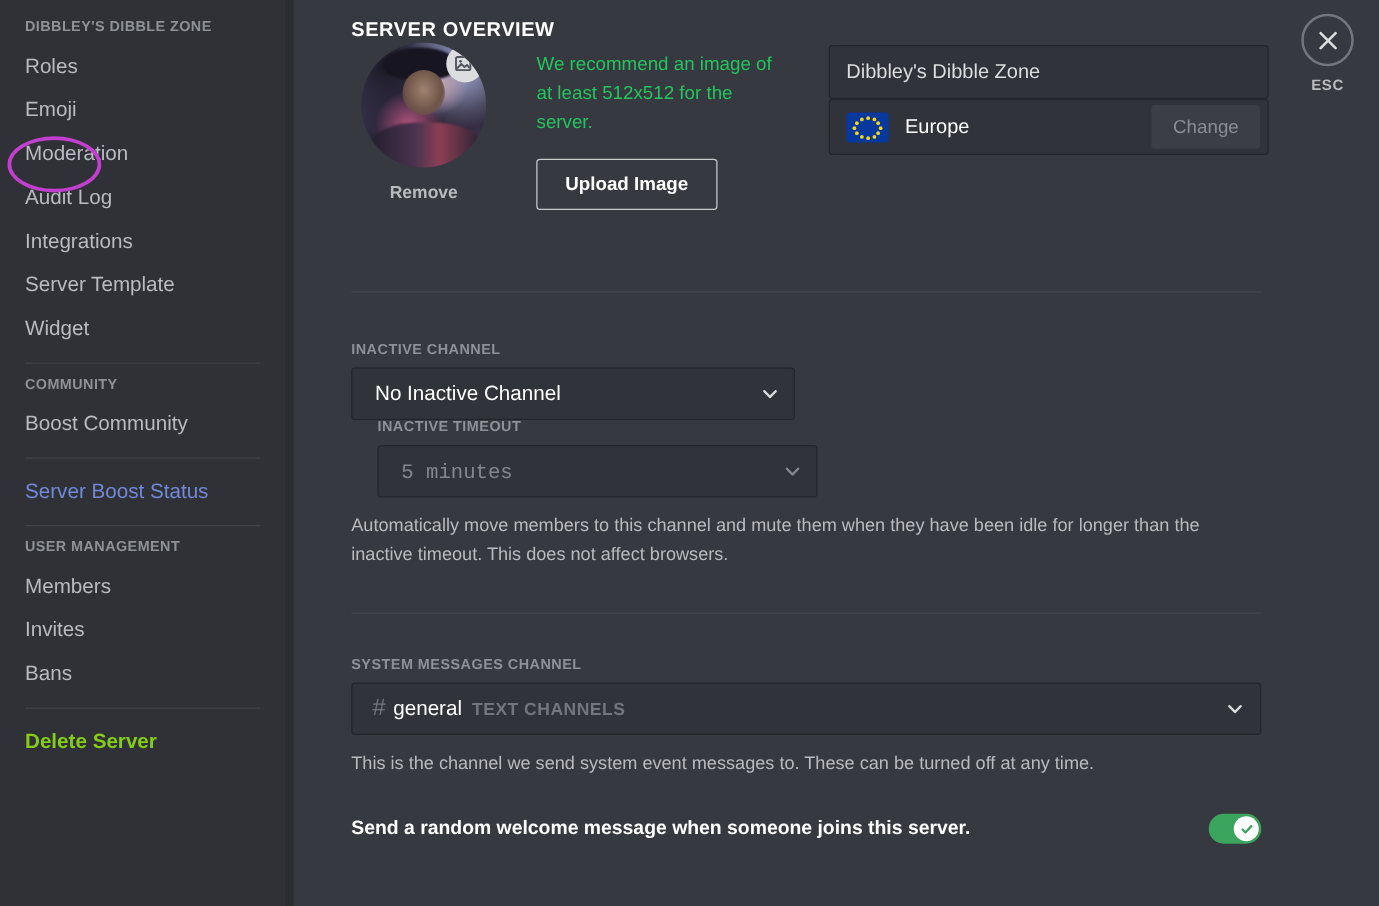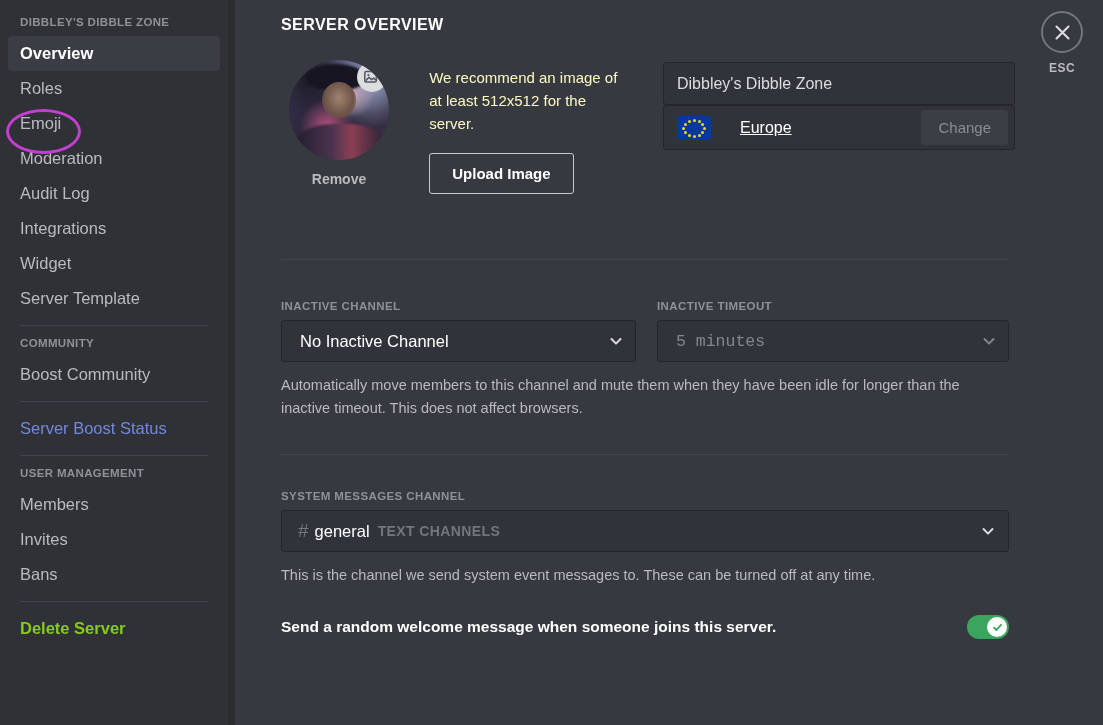--- a/index.html
+++ b/index.html
@@ -50,21 +50,20 @@
     flex: 1 1 auto; height: 725px;
     background: #36393f;
     position: relative;
     padding: 0 0 0 0;
   }
   .content { padding: 16px 0 0 46px; width: 780px; }
 
   .page-title {
     font-size: 16px; font-weight: bold; color: #ffffff;
     letter-spacing: .45px; text-transform: uppercase;
-    margin-bottom: 26px;
   }
 
   .row-top { display: flex; align-items: flex-start; }
 
   .avatar-block { width: 140px; position: relative; }
   .avatar {
     width: 100px; height: 100px; border-radius: 50%;
     position: relative; overflow: hidden; margin-left: 8px;
     background:
       radial-gradient(circle at 62% 34%, #caa9b6 0%, rgba(202,169,182,0) 26%),
@@ -93,21 +92,21 @@
     width: 30px; height: 30px; border-radius: 50%;
     background: #dcddde; display: flex; align-items: center; justify-content: center;
   }
   .avatar-badge svg { display: block; }
   .remove-label {
     text-align: center; font-size: 14px; font-weight: bold;
     color: #b9bbbe; margin-top: 11px; width: 116px; margin-left: 0;
   }
 
   .upload-block { margin-left: 24px; padding-top: 6px; width: 215px; }
-  .upload-hint { font-size: 15px; color: #fef9c3; line-height: 23px; }
+  .upload-hint { font-size: 15px; color: #22c55e; line-height: 23px; }
   .upload-btn {
     margin-top: 18px;
     display: inline-block;
     padding: 11px 22px;
     border: 1px solid #c7c9cb; border-radius: 3px;
     background: transparent; color: #ffffff;
     font-size: 15px; font-weight: bold;
     font-family: "Liberation Sans", sans-serif;
     cursor: pointer;
   }
@@ -129,30 +128,30 @@
     display: flex; align-items: center; padding: 0 6px 0 13px;
     margin-bottom: 2px;
   }
   .eu-flag {
     width: 34px; height: 24px; border-radius: 3px; background: #06389e;
     position: relative; flex: 0 0 34px;
   }
   .eu-flag i {
     position: absolute; width: 3px; height: 3px; background: #f7d618; border-radius: 50%;
   }
-  .region-name { color: #ffffff; font-size: 16px; margin-left: 29px; flex: 1 1 auto; text-decoration: underline; }
+  .region-name { color: #ffffff; font-size: 16px; margin-left: 13px; flex: 1 1 auto; }
   .change-btn {
     background: #3b3e45; color: #8a8d93; border: none; border-radius: 3px;
     font-size: 15px; padding: 9px 17px; font-family: "Liberation Sans", sans-serif;
     cursor: default;
   }
 
   .divider { height: 1px; background: #43464d; width: 728px; margin: 0; }
   .sec-inactive { padding-top: 40px; }
-  .two-col { display: flex; }
+  .two-col { display: flex; flex-direction: column; }
   .col-left { width: 355px; }
   .col-right { width: 352px; margin-left: 21px; }
 
   .select {
     height: 42px; background: #303339; border: 1px solid #24262a; border-radius: 3px;
     display: flex; align-items: center; padding: 0 12px 0 18px;
     color: #ffffff; font-size: 16.5px; justify-content: center;
   }
   .select.wide { width: 355px; }
   .select.wide2 { width: 352px; font-family: Liberation Mono, monospace; }
@@ -209,43 +208,40 @@
   }
 </style>
 </head>
 <body>
 
 <div class="app">
 
   <div class="sidebar">
     <div class="side-head">DIBBLEY'S DIBBLE ZONE</div>
 
-    <div class="side-item active">
-      <span>Overview</span>
-    </div>
     <div class="side-item">
       <span>Roles</span>
     </div>
     <div class="side-item">
       <span>Emoji</span>
     </div>
     <div class="side-item">
       <span>Moderation</span>
     </div>
     <div class="side-item">
       <span>Audit Log</span>
     </div>
     <div class="side-item">
       <span>Integrations</span>
     </div>
     <div class="side-item">
+      <span>Server Template</span>
+    </div>
+    <div class="side-item">
       <span>Widget</span>
-    </div>
-    <div class="side-item">
-      <span>Server Template</span>
     </div>
 
     <div class="side-sep"></div>
     <div class="side-head">COMMUNITY</div>
     <div class="side-item">
       <span>Boost Community</span>
     </div>
 
     <div class="side-sep"></div>
     <div class="side-item link-blue">

